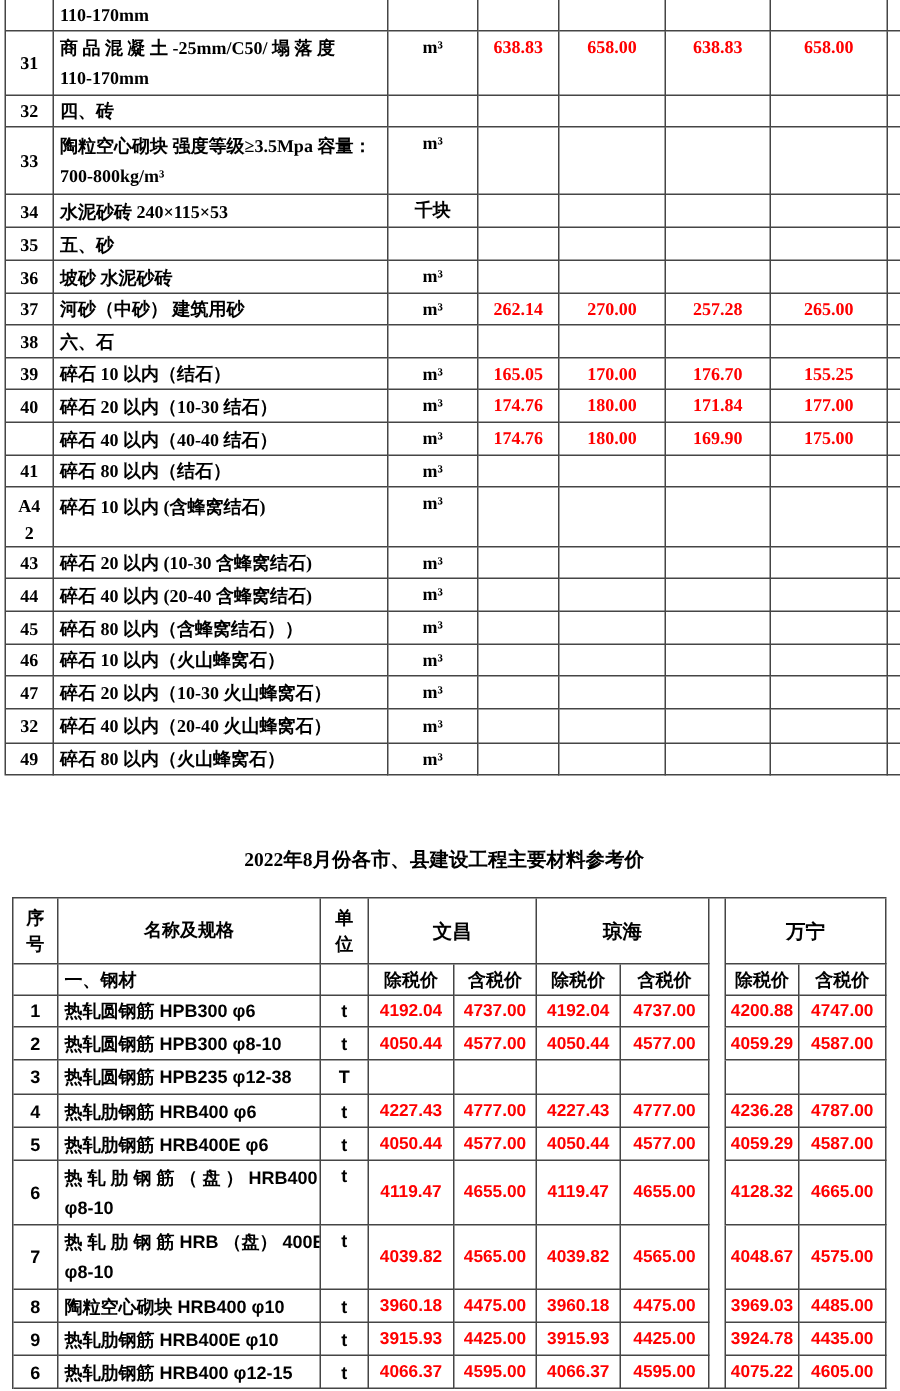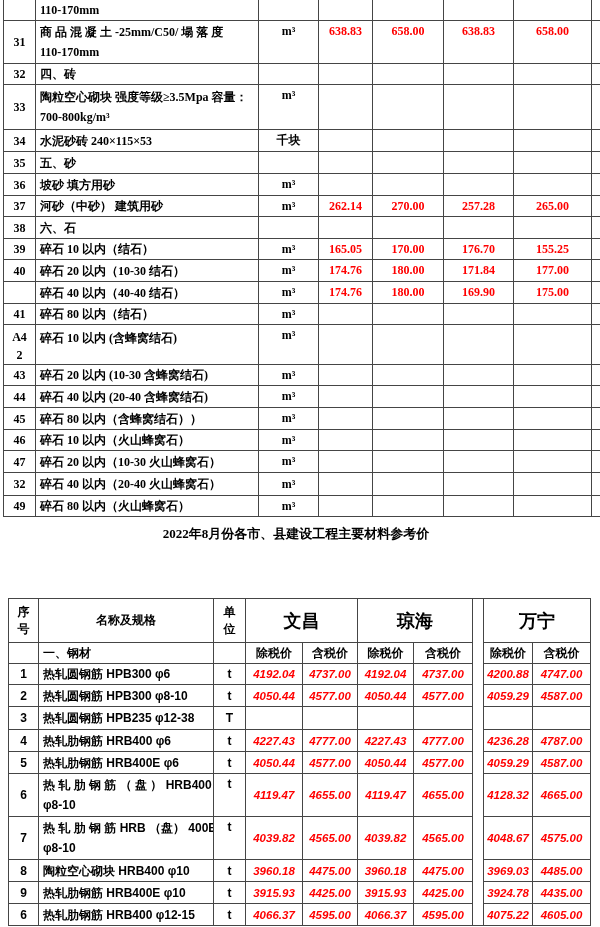--- a/index.html
+++ b/index.html
@@ -28,29 +28,29 @@
     left:8px;top:598px;width:582px;
     border-left:1px solid var(--bd);
     border-top:1px solid var(--bd);
     font-family:"Liberation Sans","DejaVu Sans",sans-serif;
     font-size:12px;
   }
   .name{text-align:left;padding:0 4px;}
   .name div{line-height:20px;}
   .price{color:var(--price);}
   .t1 .price{font-size:12px;}
-  .t2 .price{font-size:11.5px;font-family:"Liberation Sans","DejaVu Sans",sans-serif;font-style:italic;}
-  .t2 .city{font-size:18px;}
+  .t2 .price{font-size:11.5px;font-family:"Liberation Sans","DejaVu Sans",sans-serif;}
+  .t2 .city{font-size:13px;}
   .t2 .hdr div{line-height:17px;}
   .gap{border-bottom:none;}
   .gap.close{border-bottom:1px solid var(--bd);}
   .vt{vertical-align:top;padding-top:3px;}
   .no div{line-height:18px;}
   .title{
-    position:absolute;top:525px;left:0;width:592px;text-align:center;
+    position:absolute;top:564px;left:0;width:592px;text-align:center;
     font-family:"Liberation Serif","DejaVu Serif",serif;
     font-size:13px;font-weight:bold;color:#000;
   }
 </style>
 </head>
 <body>
 
 <table class="t1">
   <colgroup>
     <col style="width:32px">
@@ -147,21 +147,21 @@
         <td class="price"></td>
         <td class="price"></td>
         <td class="price"></td>
         <td></td>
       </tr>
       <tr style="height: 22px;">
         <td class="no">
           <div>36</div>
         </td>
         <td class="name">
-          <div>坡砂 填方用砂</div>
+          <div>坡砂 水泥砂砖</div>
         </td>
         <td>m³</td>
         <td class="price"></td>
         <td class="price"></td>
         <td class="price"></td>
         <td class="price"></td>
         <td></td>
       </tr>
       <tr style="height: 21px;">
         <td class="no">

